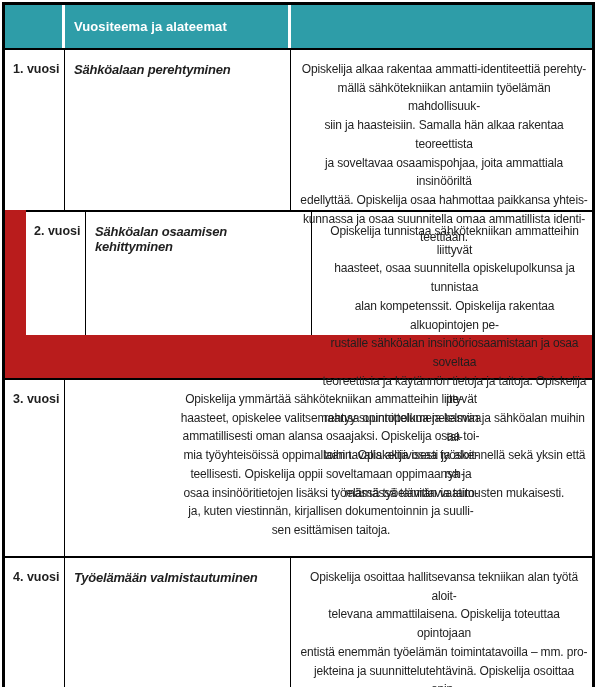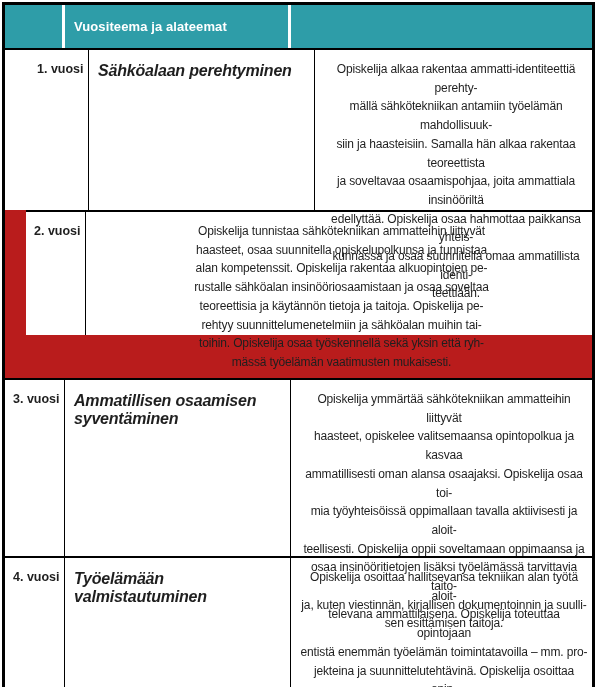--- a/index.html
+++ b/index.html
@@ -56,33 +56,33 @@
   }
   .row.head .col-year,
   .row.head .col-theme {
     border-right: 3px solid #ffffff;
   }
   
   .row.body .col-year,
   .row.body .col-theme {
     border-right: 1.5px solid var(--line, #000);
   }
-  .h-r1 { height: 162px; padding-left: 24px; }
+  .h-r1 { height: 162px; }
   .h-r2 { height: 125px; margin-left: 21px; }
   .h-r3 { height: 178px; margin-top: 43px; }
   .h-r4 { height: 141px; }
   .year-label {
     font-weight: bold;
     font-size: 12.5px;
     padding: 12px 2px 0 8px;
   }
   .theme-label {
     font-weight: bold;
     font-style: italic;
-    font-size: 16px;
+    font-size: 13px;
     letter-spacing: -0.2px;
     padding: 12px 4px 0 9px;
   }
   .obj-text {
     font-size: 12px;
     line-height: 18.7px;
     letter-spacing: -0.15px;
     white-space: pre-line;
     padding: 10px 4px 0 9px;
     color: var(--text, #1f1f1f);
@@ -107,33 +107,33 @@
 mällä sähkötekniikan antamiin työelämän mahdollisuuk-
 siin ja haasteisiin. Samalla hän alkaa rakentaa teoreettista
 ja soveltavaa osaamispohjaa, joita ammattiala insinööriltä
 edellyttää. Opiskelija osaa hahmottaa paikkansa yhteis-
 kunnassa ja osaa suunnitella omaa ammatillista identi-
 teettiään.</div>
     </div>
 
     <div class="row body h-r2">
       <div class="cell col-year year-label">2. vuosi</div>
+      <div class="cell col-theme theme-label">Sähköalan osaamisen kehittyminen</div>
       <div class="cell col-obj obj-text">Opiskelija tunnistaa sähkötekniikan ammatteihin liittyvät
 haasteet, osaa suunnitella opiskelupolkunsa ja tunnistaa
 alan kompetenssit. Opiskelija rakentaa alkuopintojen pe-
 rustalle sähköalan insinööriosaamistaan ja osaa soveltaa
 teoreettisia ja käytännön tietoja ja taitoja. Opiskelija pe-
 rehtyy suunnittelumenetelmiin ja sähköalan muihin tai-
 toihin. Opiskelija osaa työskennellä sekä yksin että ryh-
 mässä työelämän vaatimusten mukaisesti.</div>
     </div>
 
     <div class="row body h-r3">
       <div class="cell col-year year-label">3. vuosi</div>
-      <div class="cell col-theme theme-label">Ammatillisen osaamisen syventäminen</div>
       <div class="cell col-obj obj-text">Opiskelija ymmärtää sähkötekniikan ammatteihin liittyvät
 haasteet, opiskelee valitsemaansa opintopolkua ja kasvaa
 ammatillisesti oman alansa osaajaksi. Opiskelija osaa toi-
 mia työyhteisöissä oppimallaan tavalla aktiivisesti ja aloit-
 teellisesti. Opiskelija oppii soveltamaan oppimaansa ja
 osaa insinööritietojen lisäksi työelämässä tarvittavia taito-
 ja, kuten viestinnän, kirjallisen dokumentoinnin ja suulli-
 sen esittämisen taitoja.</div>
     </div>
 

